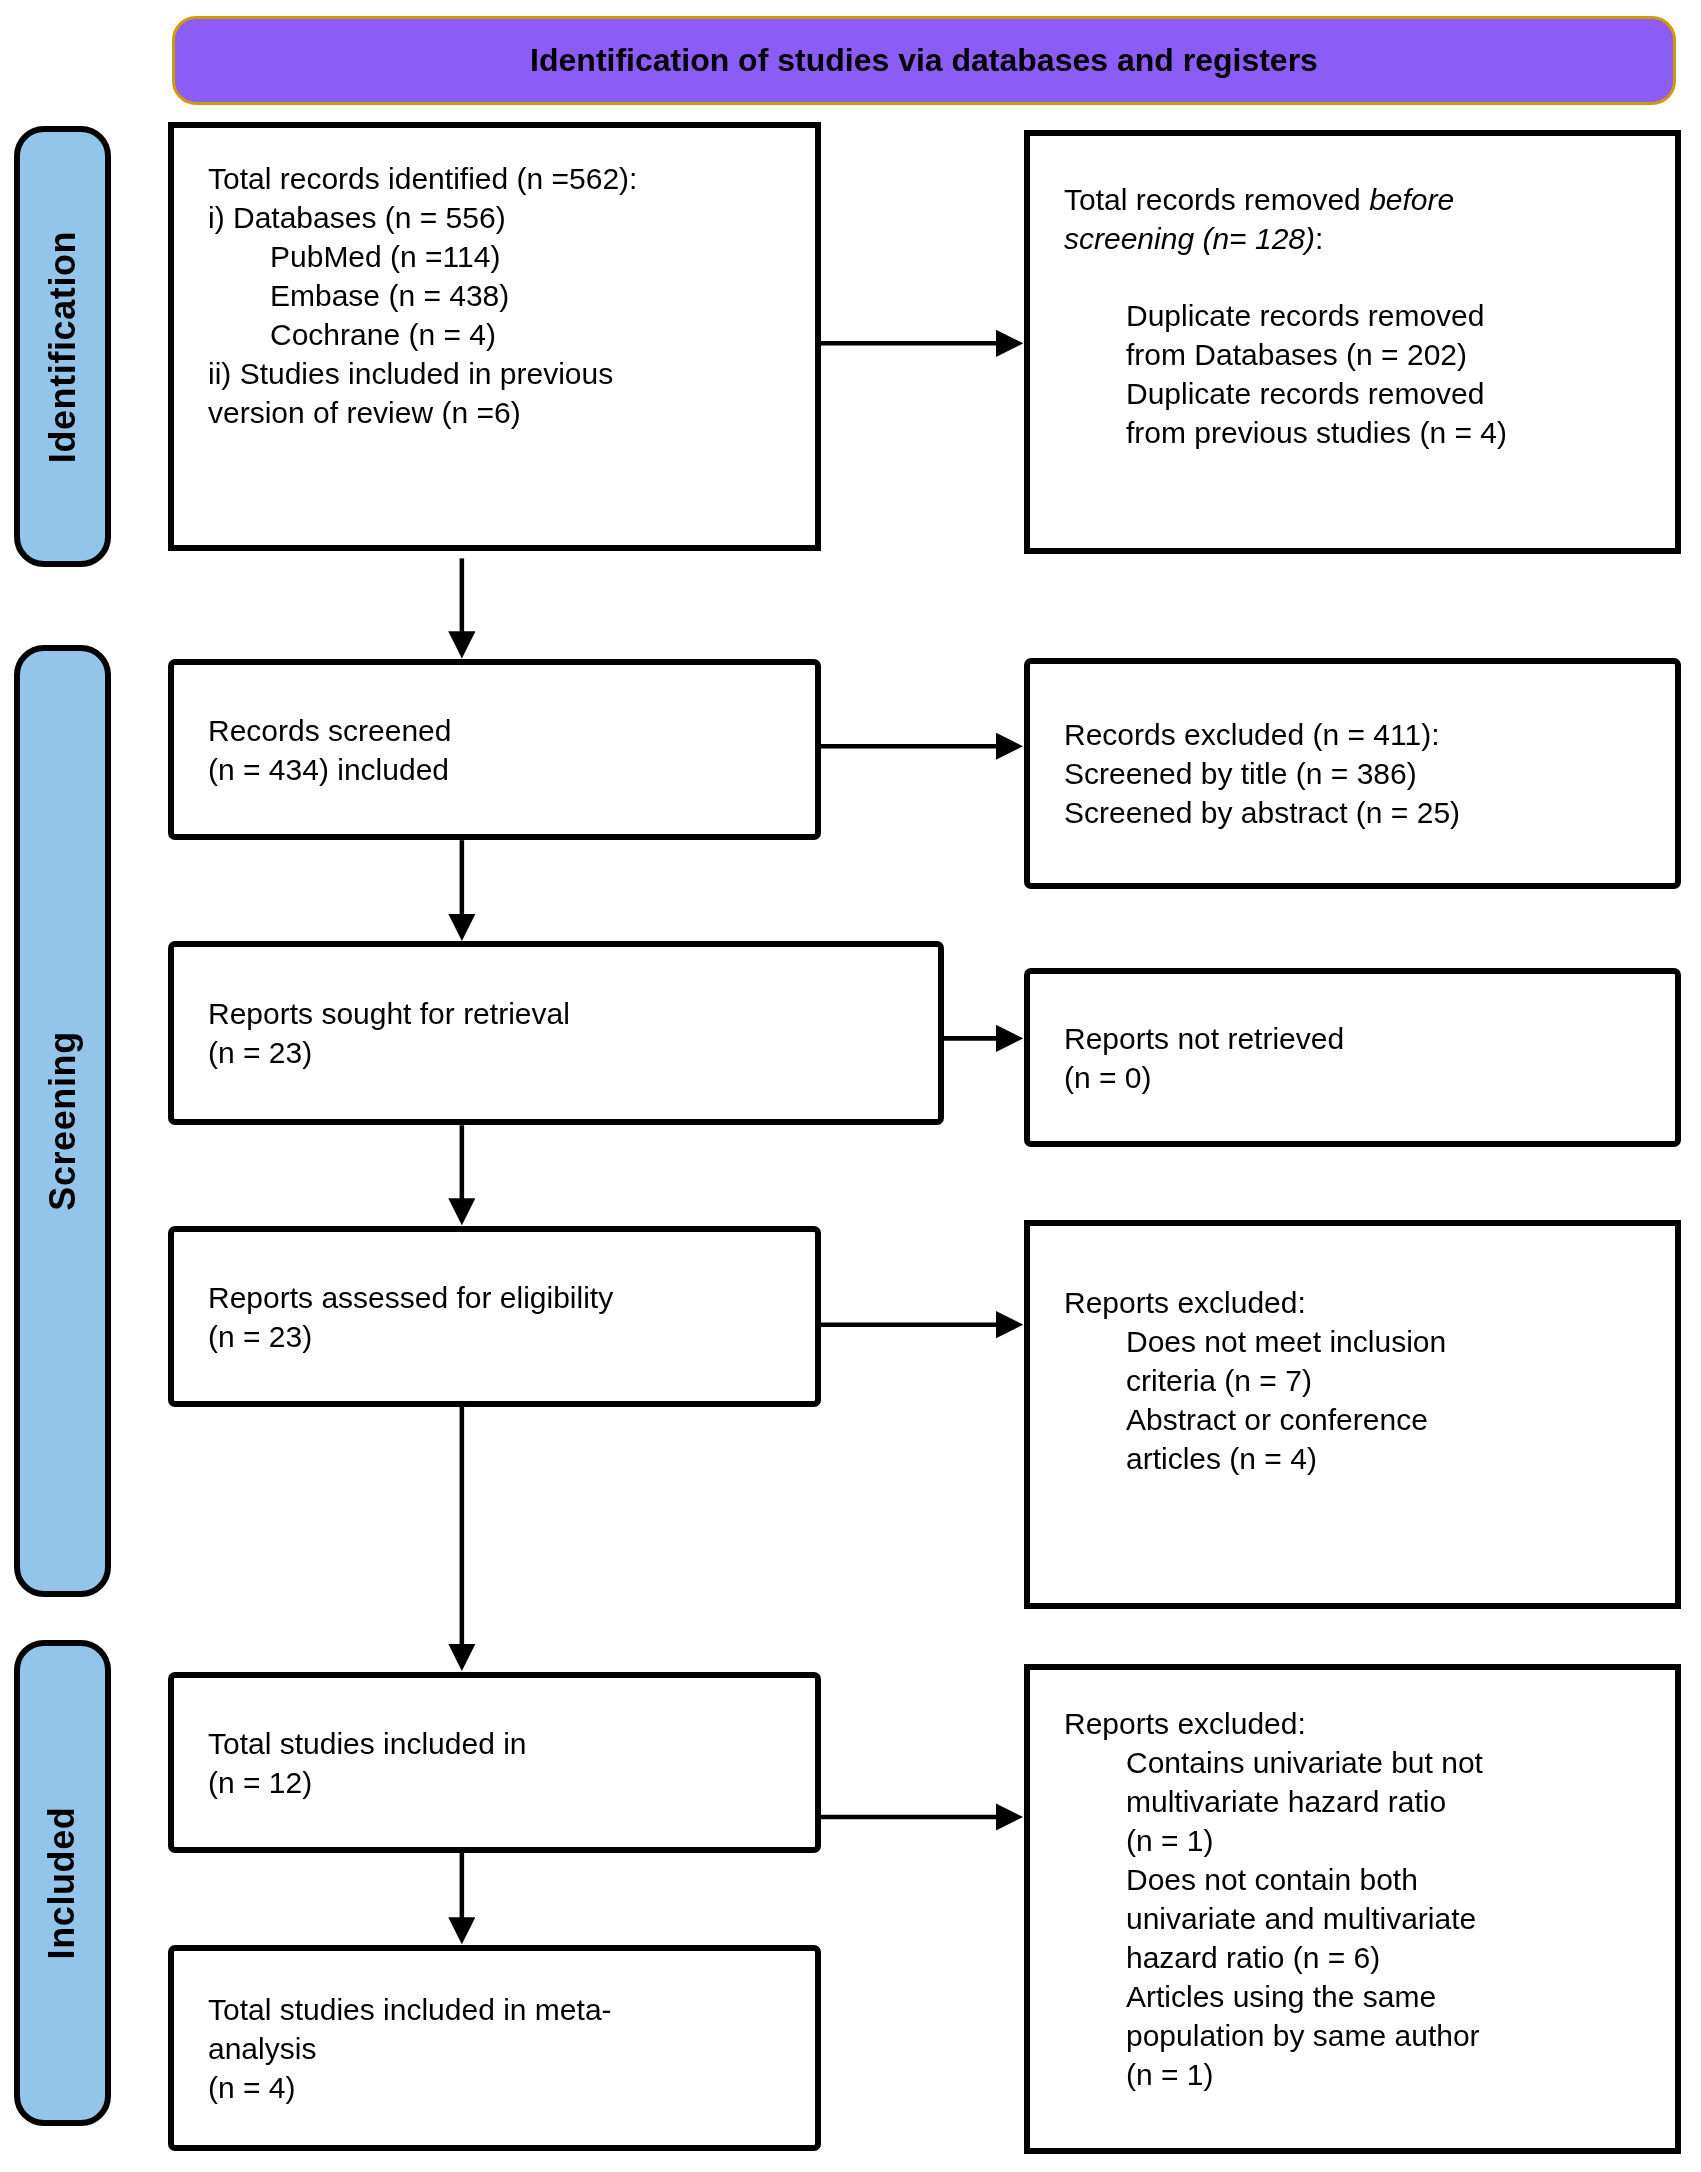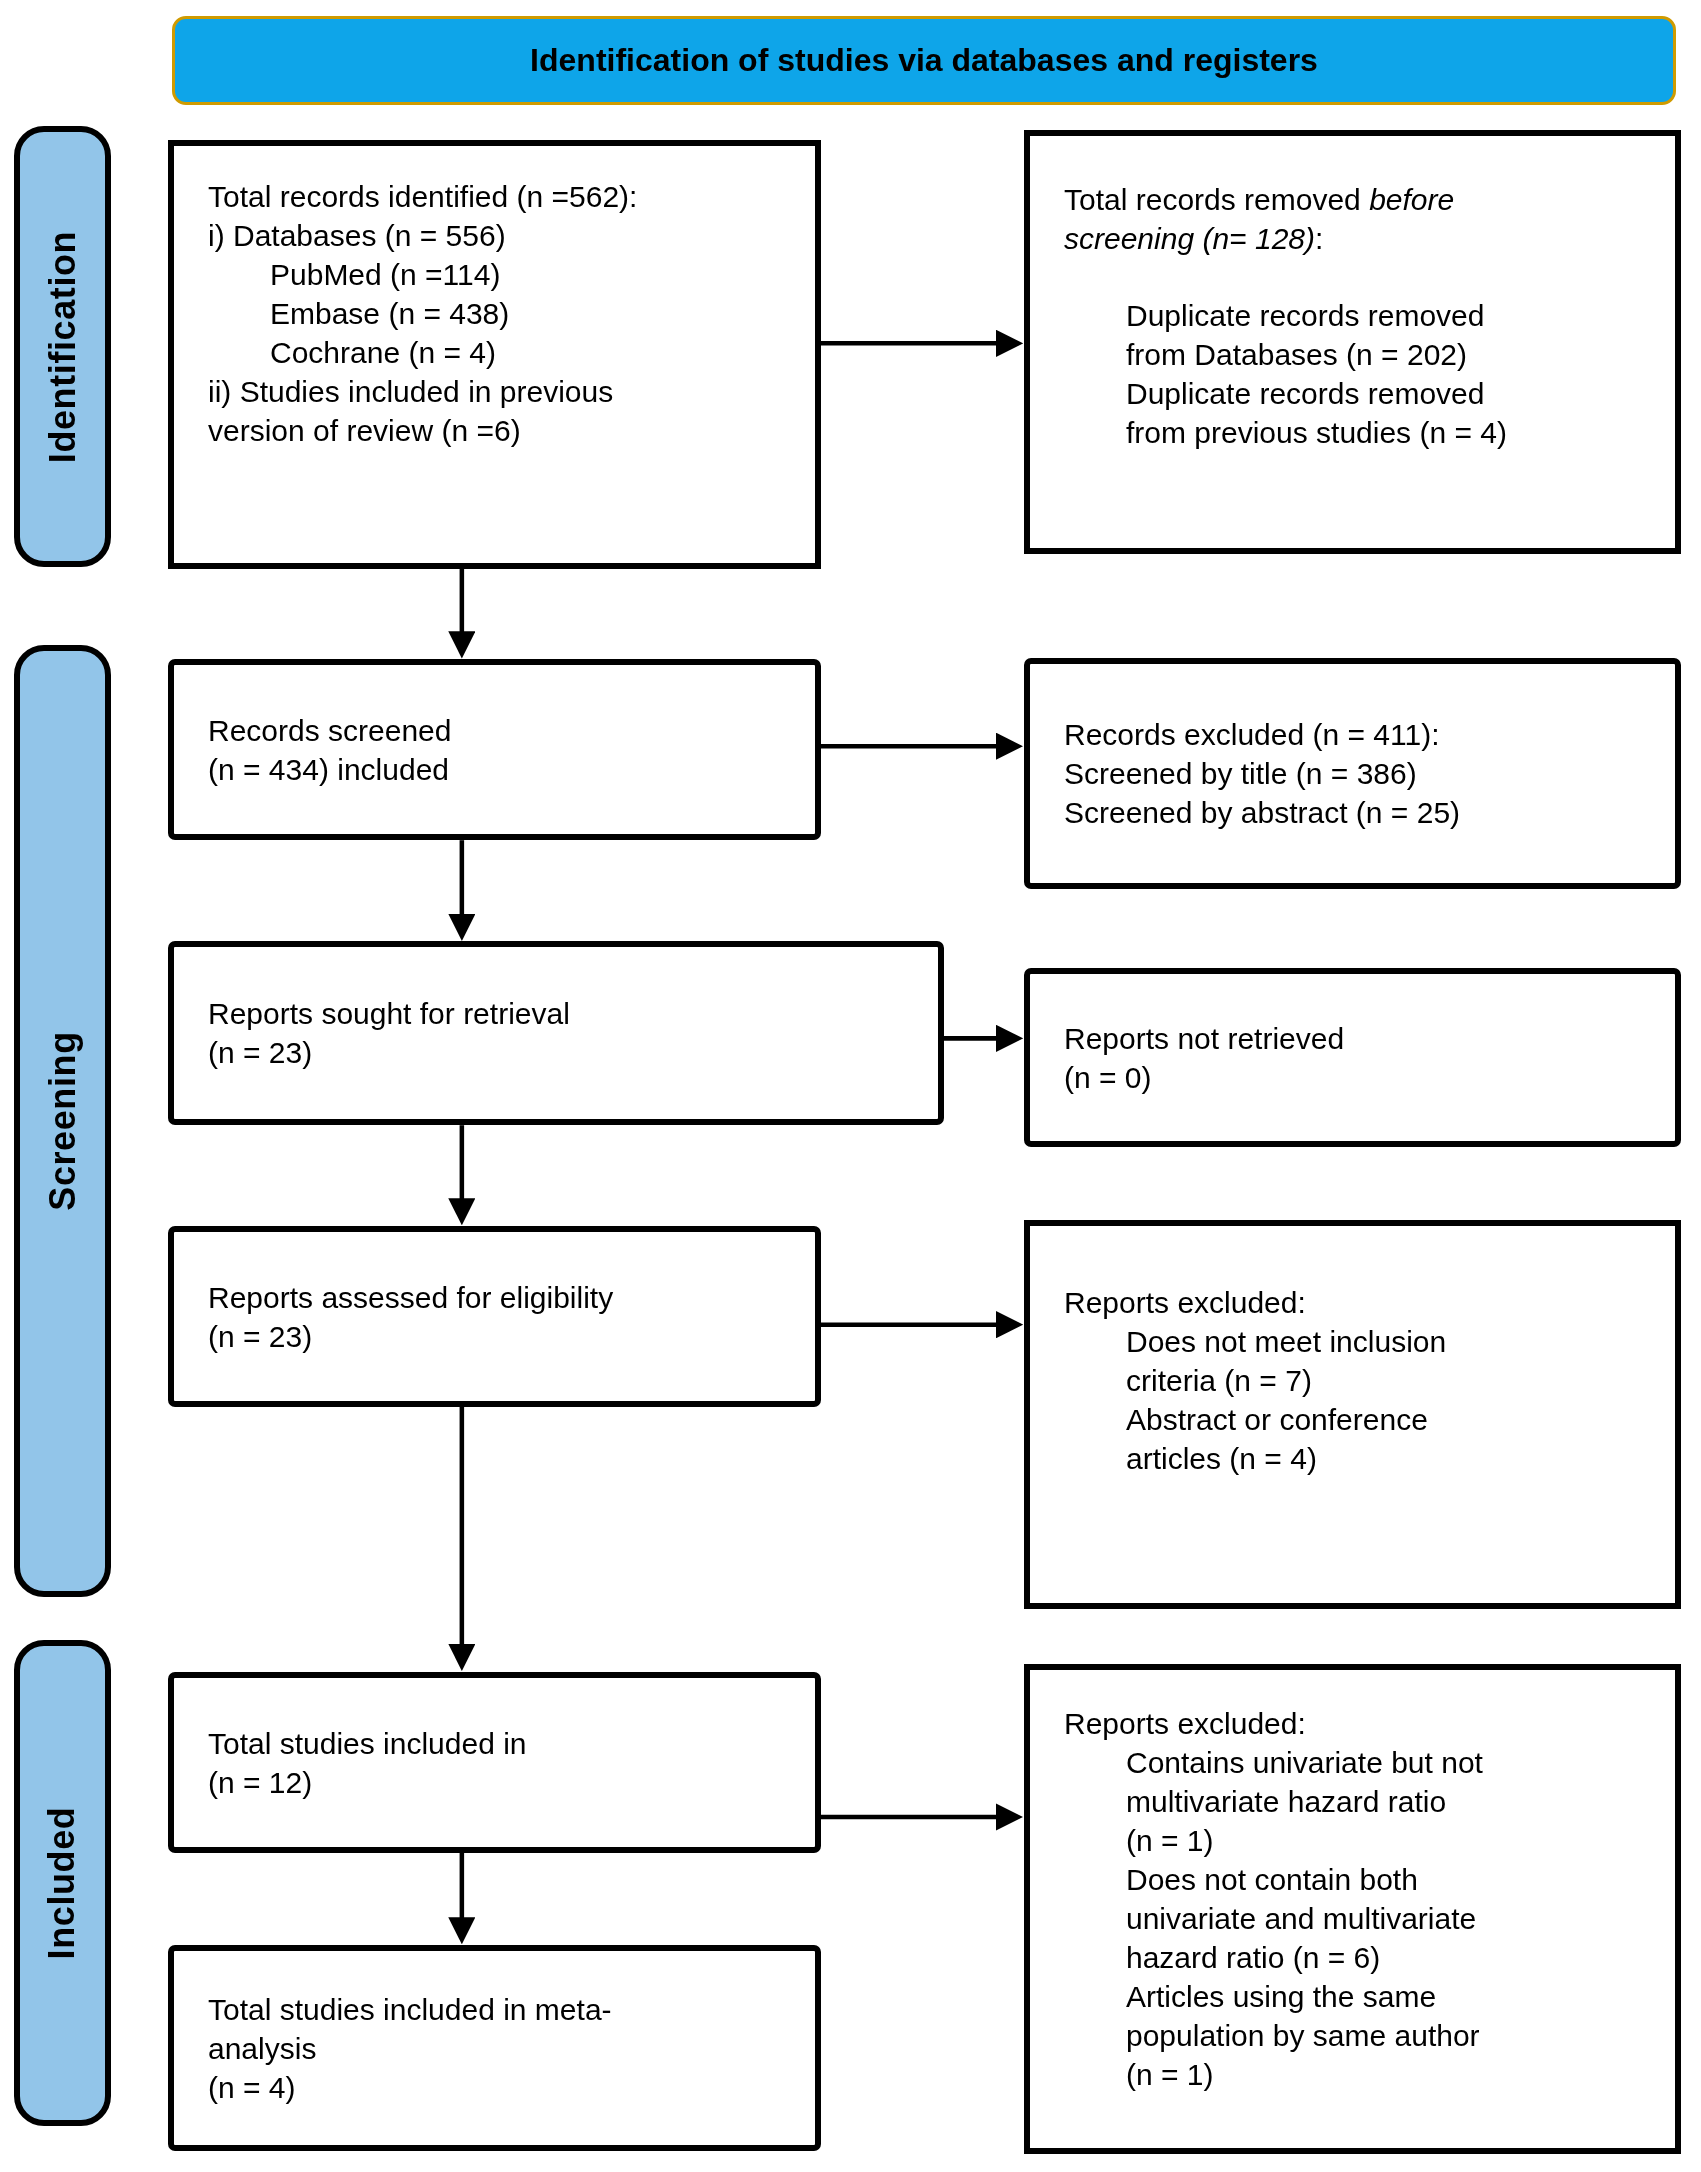--- a/index.html
+++ b/index.html
@@ -3,21 +3,21 @@
 <meta charset="utf-8">
 <style>
   html,body{margin:0;padding:0;background:#ffffff;}
   .canvas{
     position:relative;width:1701px;height:2172px;background:#ffffff;
     font-family:"Liberation Sans", sans-serif;color:#000;overflow:hidden;
   }
   .arrow-layer{position:absolute;left:0;top:0;pointer-events:none;}
   .banner{
     position:absolute;left:172px;top:15.5px;width:1504px;height:89px;
-    background:#0ea5e9;border:3.9px solid #D09B00;border-radius:14px;
+    background:#8b5cf6;border:3.9px solid #D09B00;border-radius:24px;
     display:flex;align-items:center;justify-content:center;
     font-weight:bold;font-size:32px;box-sizing:border-box;
   }
   .stage{
     position:absolute;left:14.3px;width:97px;
     background:#92C5E9;border:6.5px solid #000;border-radius:30px;
     display:flex;align-items:center;justify-content:center;box-sizing:border-box;
   }
   .stage .vtext{
     transform:rotate(-90deg);white-space:nowrap;
@@ -29,21 +29,21 @@
   .box{
     position:absolute;background:#ffffff;border:6.5px solid #000;
     box-sizing:border-box;padding:0 23px 0 34px;
     font-size:30px;line-height:39px;
   }
   .vcenter{display:flex;flex-direction:column;justify-content:center;border-radius:7px;}
   .ln{white-space:nowrap;}
   .ind{padding-left:62px;}
   .gap{margin-top:38px;}
   .it{font-style:italic;}
-  #box-records-identified{left:168px;top:140px;width:653px;height:429px;padding-top:31px;}
+  #box-records-identified{left:168px;top:122px;width:653px;height:429px;padding-top:31px;}
   #box-records-removed{left:1024px;top:130px;width:657px;height:424px;padding-top:44px;}
   #box-records-screened{left:168px;top:659px;width:653px;height:181px;}
   #box-records-excluded{left:1024px;top:658px;width:657px;height:231px;}
   #box-reports-sought{left:168px;top:941px;width:776px;height:184px;}
   #box-reports-not-retrieved{left:1024px;top:968px;width:657px;height:179px;}
   #box-reports-assessed{left:168px;top:1226px;width:653px;height:181px;}
   #box-reports-excluded-assessment{left:1024px;top:1220px;width:657px;height:389px;padding-top:57px;}
   #box-included-review{left:168px;top:1672px;width:653px;height:181px;}
   #box-reports-excluded-final{left:1024px;top:1664px;width:657px;height:490px;padding-top:34px;}
   #box-included-meta{left:168px;top:1945px;width:653px;height:206px;}

